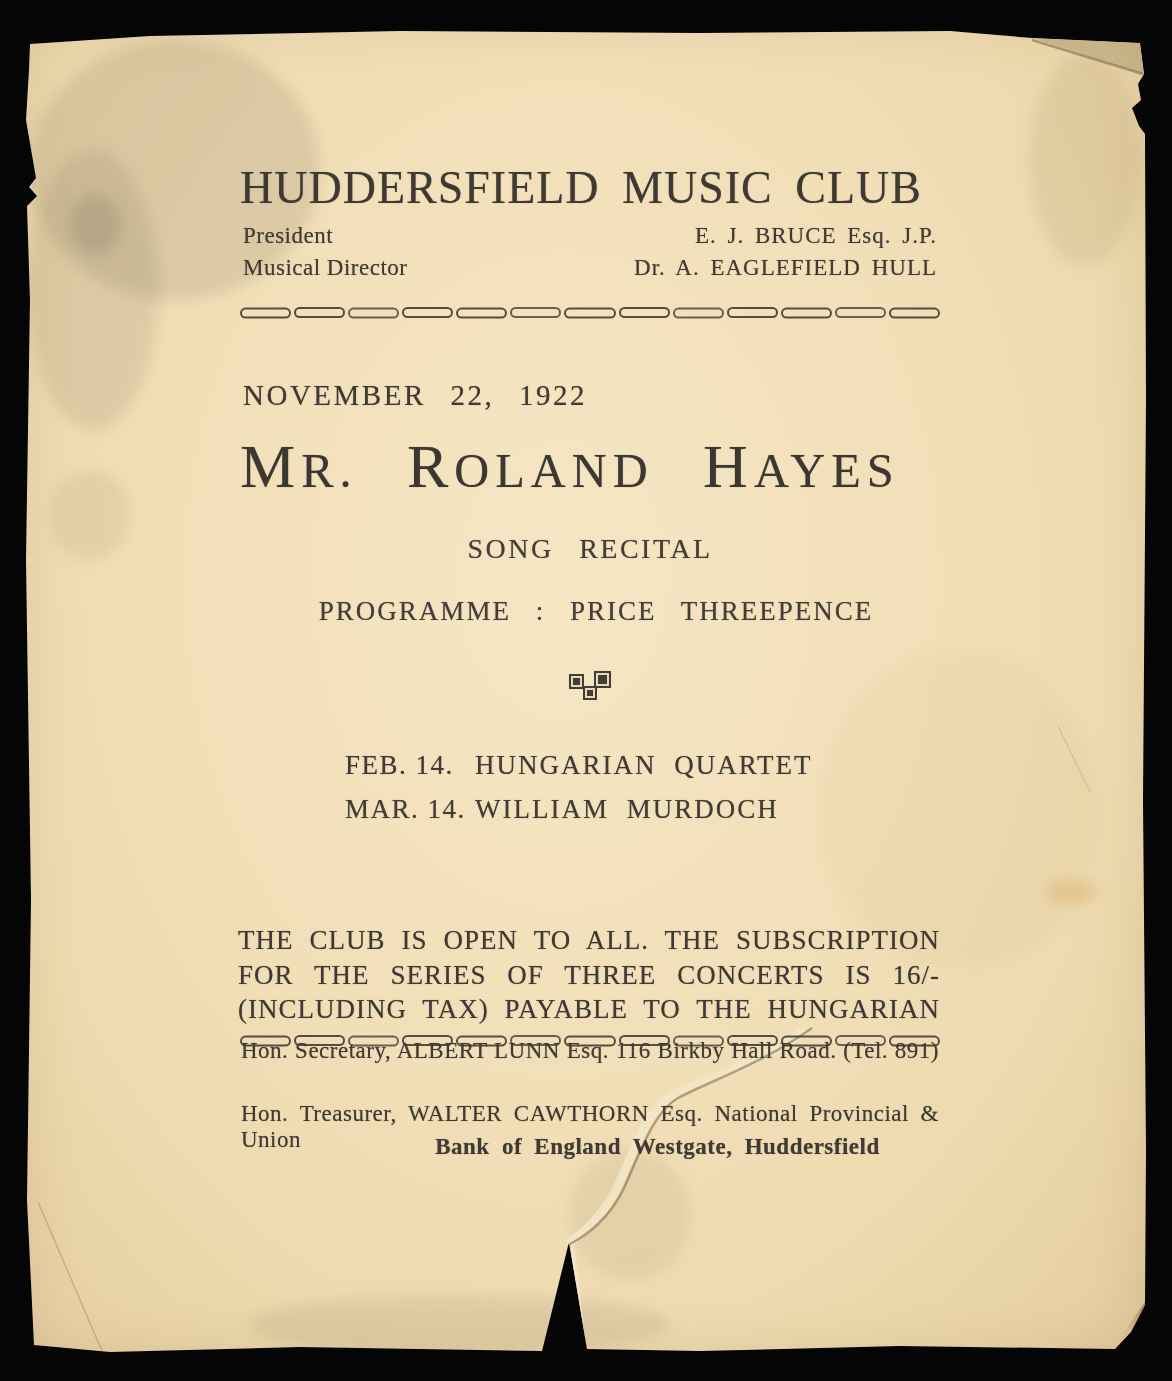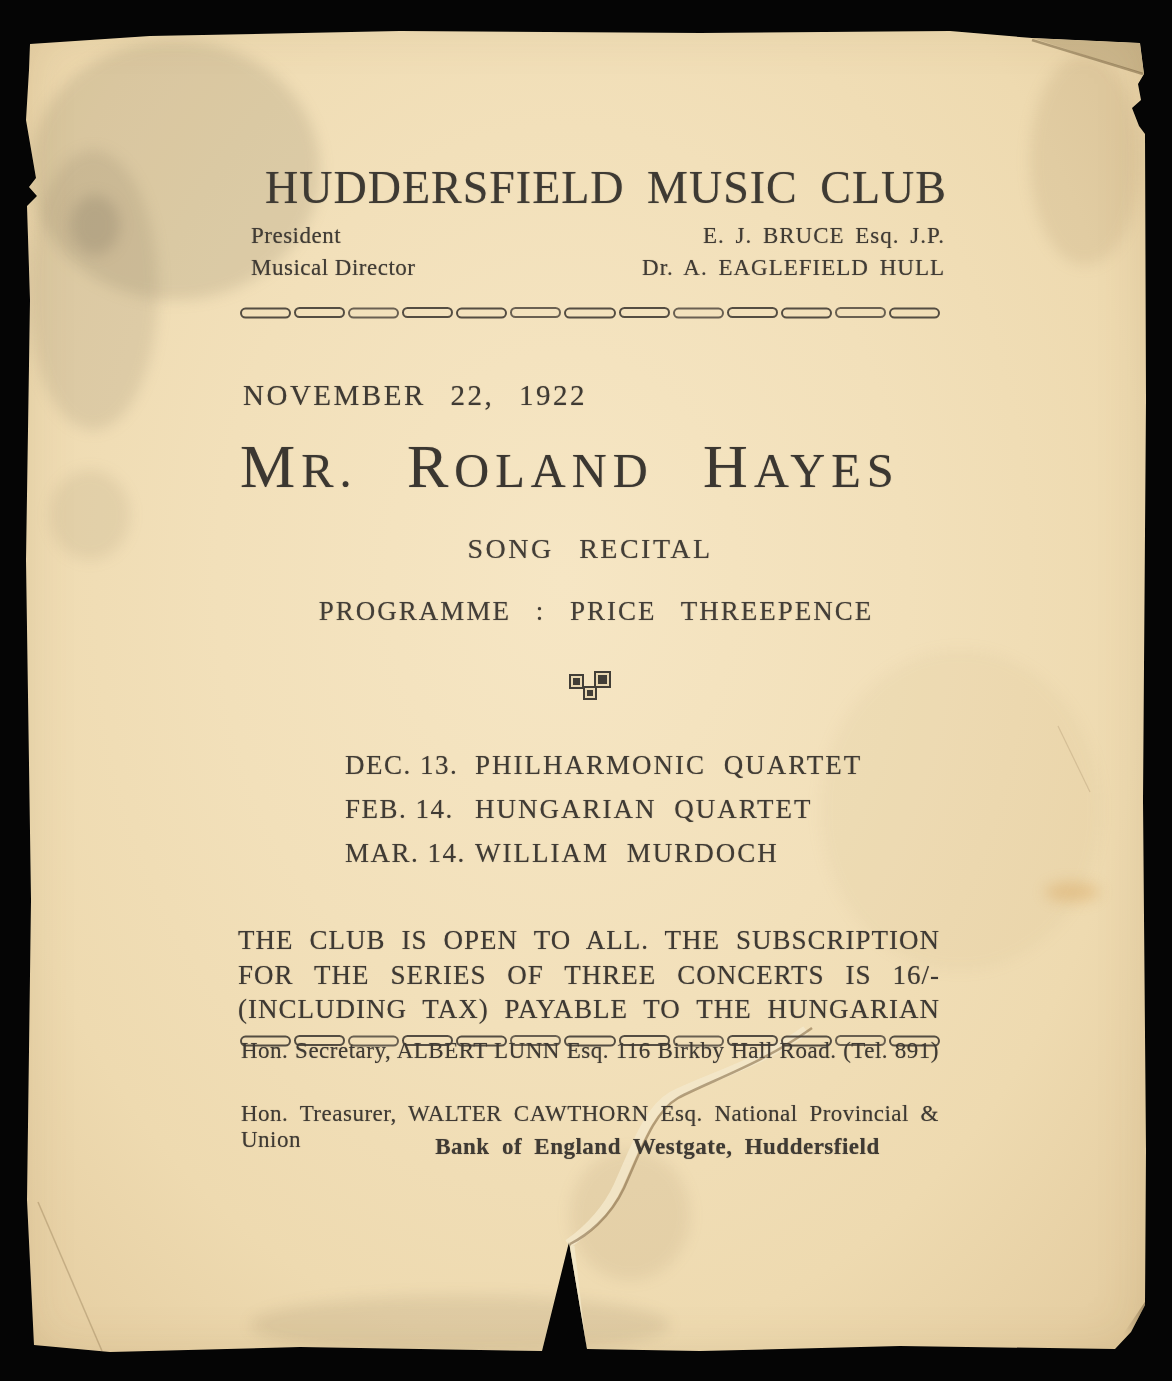--- a/index.html
+++ b/index.html
@@ -46,26 +46,25 @@
   }
   .stain{position:absolute;border-radius:50%;filter:blur(7px);pointer-events:none;}
   .tear-overlay{position:absolute;inset:0;pointer-events:none;}
 
   
   .content{position:absolute;inset:0;color:#433e37;}
   .content .abs{position:absolute;}
   .ink{text-shadow:0 0 1px rgba(67,62,55,.55);}
 
   .title{
-    left:256px;top:161px;width:700px;
+    left:240px;top:161px;width:700px;
     font-size:46px;letter-spacing:1px;word-spacing:10px;white-space:nowrap;
     color:#3e3a33;
-    text-align:center;
-  }
-  .officers{left:251px;top:223px;width:694px;font-size:23px;color:#403b34;}
+  }
+  .officers{left:243px;top:223px;width:694px;font-size:23px;color:#403b34;}
   .officer-row{display:flex;justify-content:space-between;height:32px;align-items:baseline;}
   .officer-role{letter-spacing:.5px;}
   .officer-name{letter-spacing:1px;word-spacing:4px;}
 
   .rule{left:240px;width:700px;height:11px;display:flex;gap:3px;}
   .rule-1{top:307px;} .rule-2{top:1035px;}
   .rule .cap{flex:1 1 auto;border:2px solid #474037;border-radius:6px;box-sizing:border-box;opacity:.92;}
   .rule .cap:nth-child(odd){transform:translateY(.6px);}
   .rule .cap:nth-child(3n){opacity:.8;}
 
@@ -169,24 +168,20 @@
       <div class="abs programme-line ink">PROGRAMME : PRICE THREEPENCE</div>
 
       <div class="abs ornament">
         <span class="orn-sq" style="left:569px;top:674px;width:15px;height:15px;"></span>
         <span class="orn-sq" style="left:594px;top:671px;width:17px;height:17px;"></span>
         <span class="orn-sq" style="left:583px;top:686px;width:14px;height:14px;"></span>
       </div>
 
       <div class="abs concerts">
         <div class="concert-row">
-          <span class="concert-date ink">DEC. 13.</span>
-          <span class="concert-artist ink">PHILHARMONIC QUARTET</span>
-        </div>
-        <div class="concert-row">
           <span class="concert-date ink">FEB. 14.</span>
           <span class="concert-artist ink">HUNGARIAN QUARTET</span>
         </div>
         <div class="concert-row">
           <span class="concert-date ink">MAR. 14.</span>
           <span class="concert-artist ink">WILLIAM MURDOCH</span>
         </div>
       </div>
 
       <div class="abs notice">

